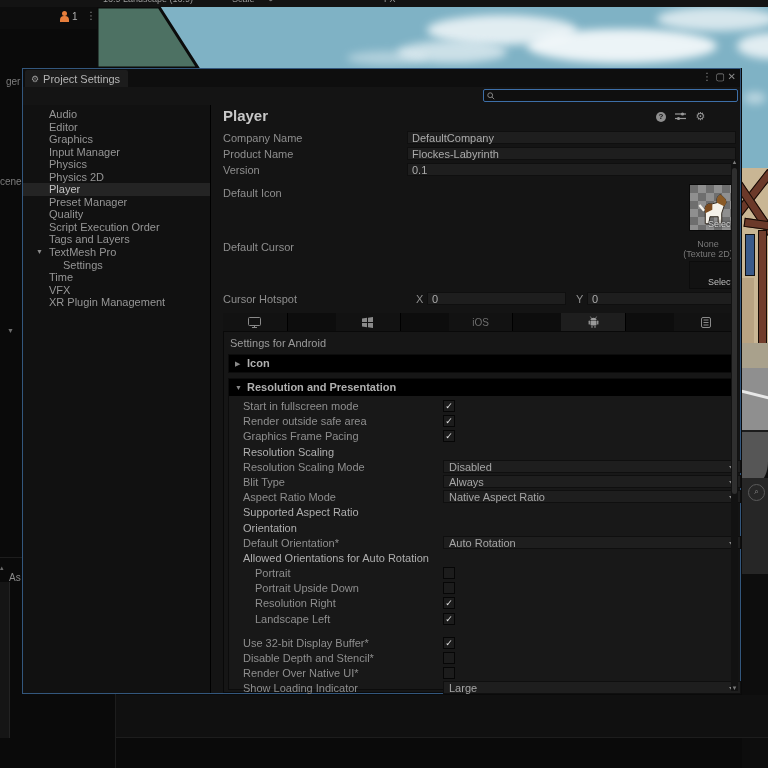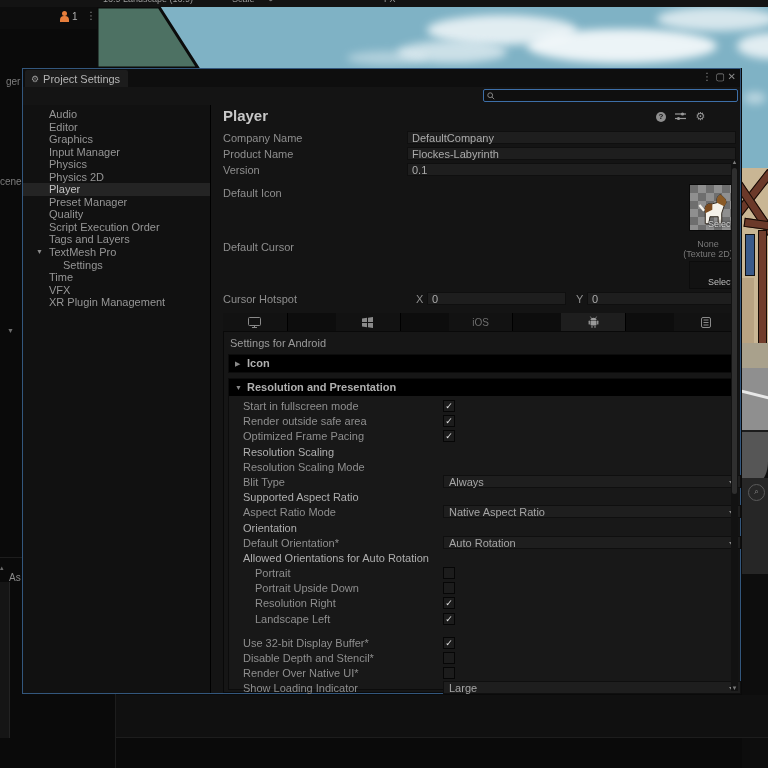--- a/index.html
+++ b/index.html
@@ -333,39 +333,40 @@
             <div id="res-rows">
                 <div class="srow">
                   <span class="slabel">Start in fullscreen mode</span>
                   <span class="cbox">✓</span>
                 </div>
                 <div class="srow">
                   <span class="slabel">Render outside safe area</span>
                   <span class="cbox">✓</span>
                 </div>
                 <div class="srow">
-                  <span class="slabel">Optimized Frame Pacing</span>
+                  <span class="slabel">Graphics Frame Pacing</span>
                   <span class="cbox">✓</span>
                 </div>
                 <div class="srow">
                   <span class="slabel sub">Resolution Scaling</span>
                 </div>
                 <div class="srow">
                   <span class="slabel">Resolution Scaling Mode</span>
+                  <span class="ddown"><span>Disabled</span><span class="caret"></span></span>
                 </div>
                 <div class="srow">
                   <span class="slabel">Blit Type</span>
                   <span class="ddown"><span>Always</span><span class="caret"></span></span>
                 </div>
                 <div class="srow">
-                  <span class="slabel sub">Supported Aspect Ratio</span>
-                </div>
-                <div class="srow">
                   <span class="slabel">Aspect Ratio Mode</span>
                   <span class="ddown"><span>Native Aspect Ratio</span><span class="caret"></span></span>
+                </div>
+                <div class="srow">
+                  <span class="slabel sub">Supported Aspect Ratio</span>
                 </div>
                 <div class="srow">
                   <span class="slabel sub">Orientation</span>
                 </div>
                 <div class="srow">
                   <span class="slabel">Default Orientation*</span>
                   <span class="ddown"><span>Auto Rotation</span><span class="caret"></span></span>
                 </div>
                 <div class="srow">
                   <span class="slabel sub">Allowed Orientations for Auto Rotation</span>

